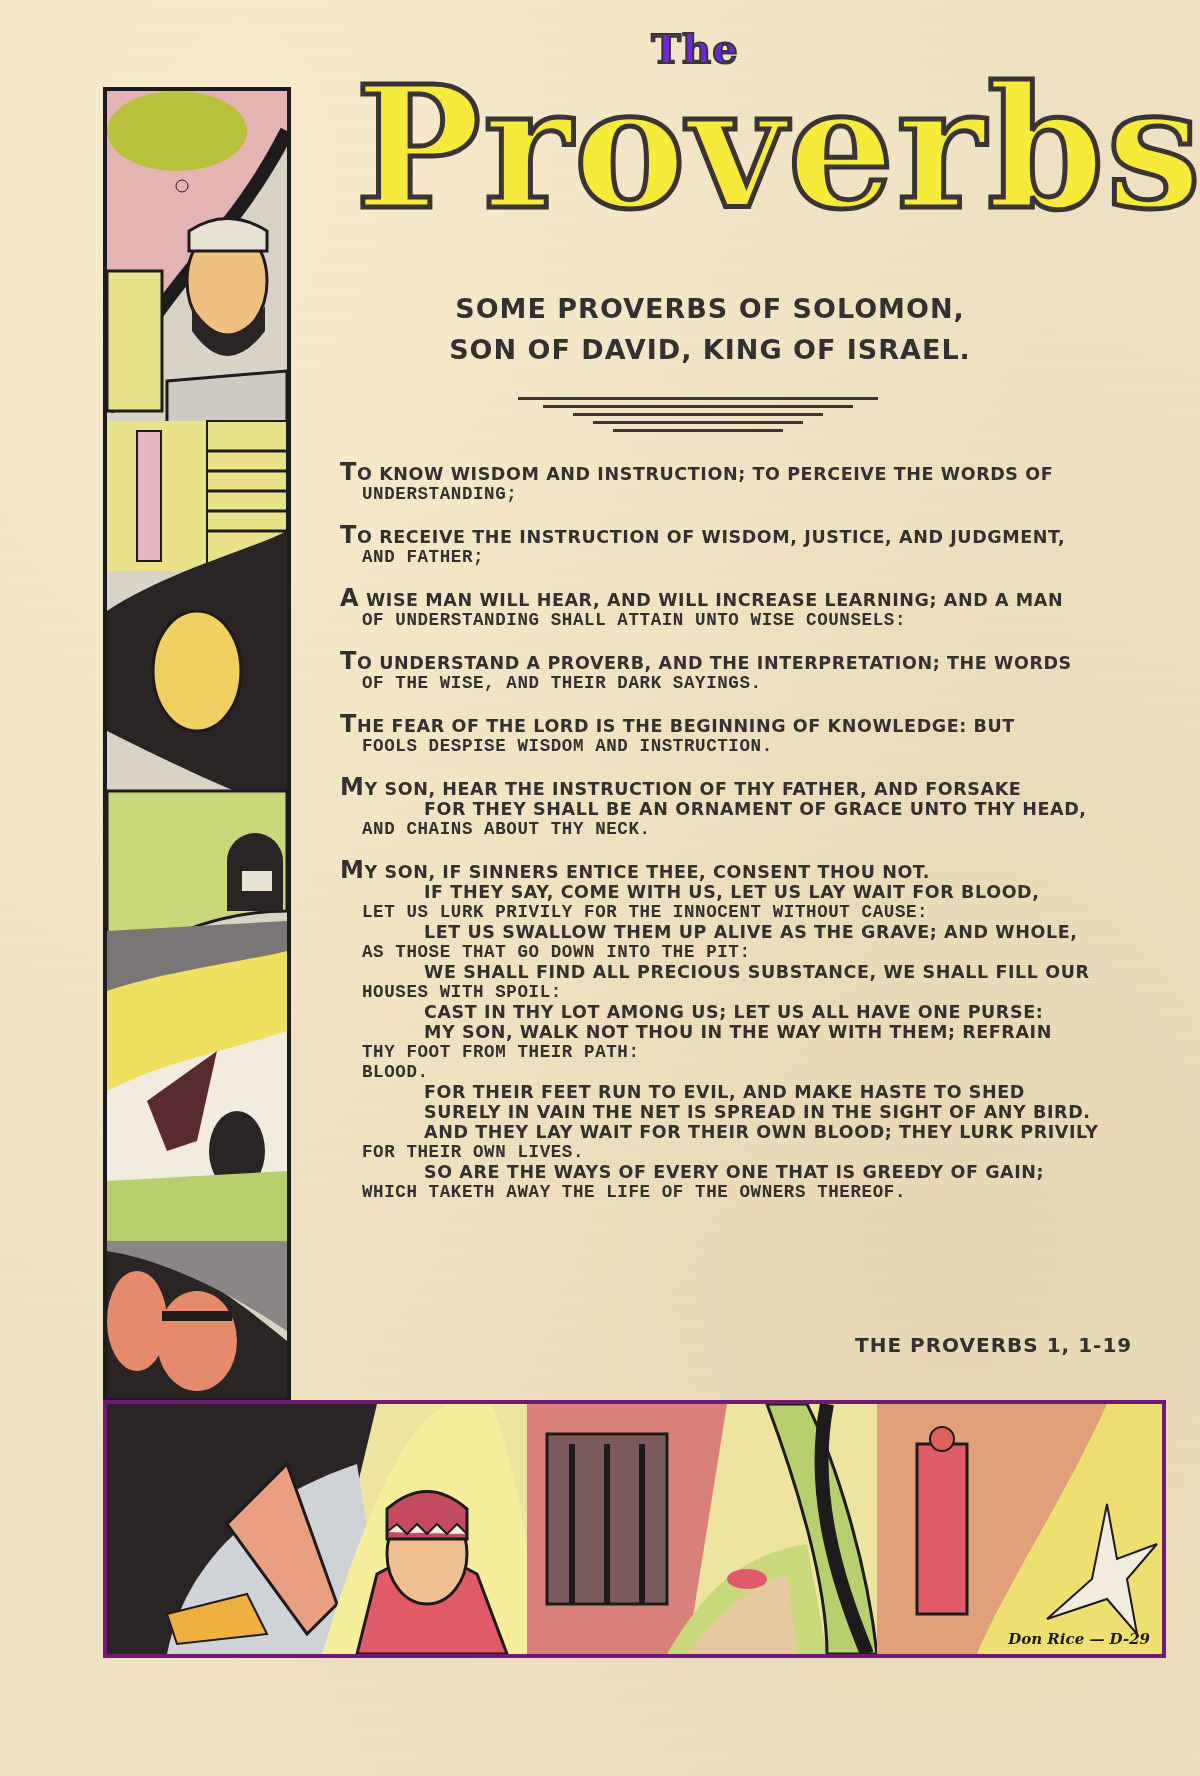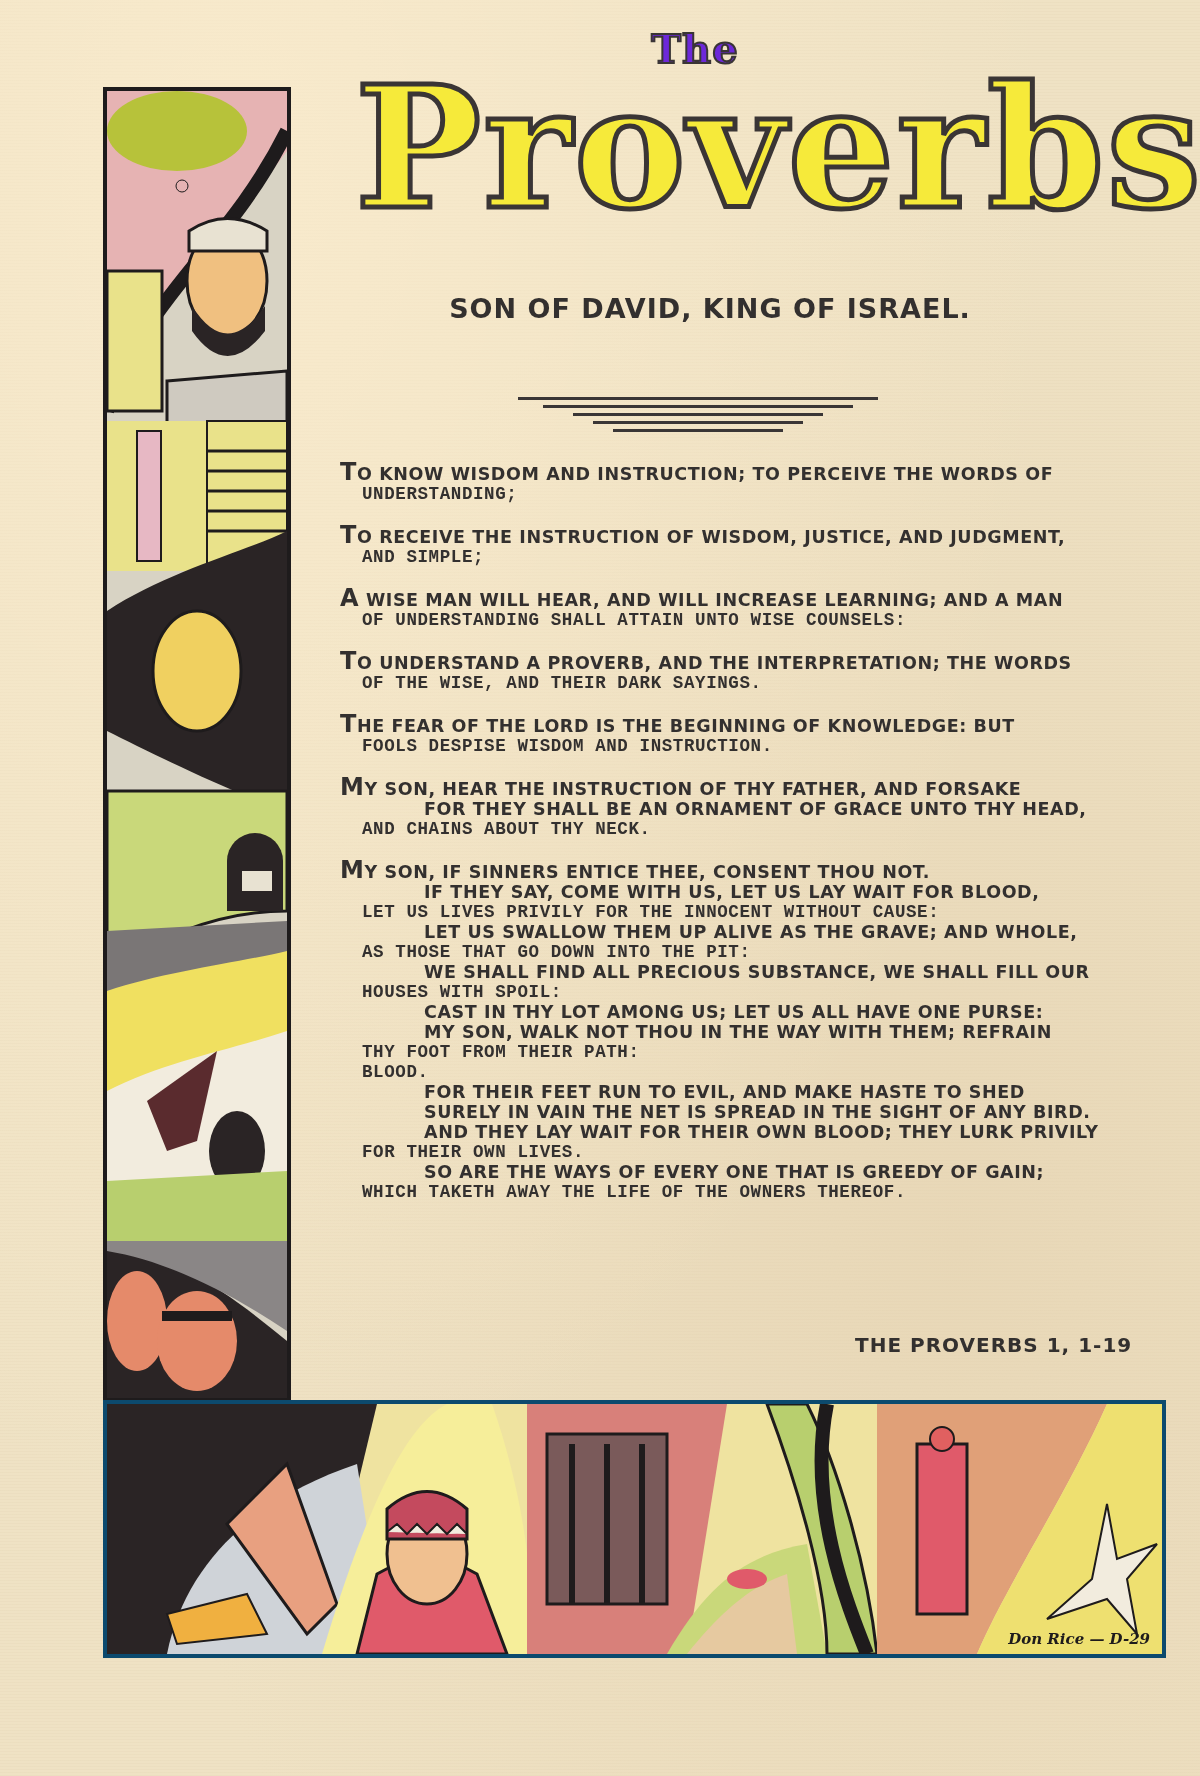--- a/index.html
+++ b/index.html
@@ -42,53 +42,54 @@
     position:absolute; left:855px; top:1333px; font-weight:bold; font-size:20px;
     color:#33302f; letter-spacing:1px; white-space:nowrap;
   }
   
   .art-v {
     position:absolute; left:103px; top:87px; width:188px; height:1315px;
     border:4px solid #1e1b1c; box-sizing:border-box; overflow:hidden; background:#e9e1a0;
   }
   .art-h {
     position:absolute; left:103px; top:1400px; width:1063px; height:258px;
-    border:4px solid #0c4a6e; box-sizing:border-box; overflow:hidden; background:#e9d98a;
+    border:4px solid #701a75; box-sizing:border-box; overflow:hidden; background:#e9d98a;
   }
   .signature {
     position:absolute; right:12px; bottom:6px; font-family:"DejaVu Serif", serif;
     font-style:italic; font-weight:bold; font-size:15px; color:#1e1b1c; white-space:nowrap;
   }
 </style>
 </head>
 <body>
 
 <div class="title-the">The</div>
 <div class="title-main">Proverbs</div>
 
 <div class="subtitle">
+  <div>SOME PROVERBS OF SOLOMON,</div>
   <div>SON OF DAVID, KING OF ISRAEL.</div>
 </div>
 
 <div class="rules">
   <div style="width:360px"></div>
     <div style="width:310px"></div>
     <div style="width:250px"></div>
     <div style="width:210px"></div>
     <div style="width:170px"></div>
 </div>
 
 <div class="verses" id="verses">
     <div class="verse">
       <span class="line"><span class="cap">T</span>O KNOW WISDOM AND INSTRUCTION; TO PERCEIVE THE WORDS OF</span>
       <span class="line cont">UNDERSTANDING;</span>
     </div>
     <div class="verse">
       <span class="line"><span class="cap">T</span>O RECEIVE THE INSTRUCTION OF WISDOM, JUSTICE, AND JUDGMENT,</span>
-      <span class="line cont">AND SIMPLE;</span>
+      <span class="line cont">AND FATHER;</span>
     </div>
     <div class="verse">
       <span class="line"><span class="cap">A</span> WISE MAN WILL HEAR, AND WILL INCREASE LEARNING; AND A MAN</span>
       <span class="line cont">OF UNDERSTANDING SHALL ATTAIN UNTO WISE COUNSELS:</span>
     </div>
     <div class="verse">
       <span class="line"><span class="cap">T</span>O UNDERSTAND A PROVERB, AND THE INTERPRETATION; THE WORDS</span>
       <span class="line cont">OF THE WISE, AND THEIR DARK SAYINGS.</span>
     </div>
     <div class="verse">
@@ -96,21 +97,21 @@
       <span class="line cont">FOOLS DESPISE WISDOM AND INSTRUCTION.</span>
     </div>
     <div class="verse">
       <span class="line"><span class="cap">M</span>Y SON, HEAR THE INSTRUCTION OF THY FATHER, AND FORSAKE</span>
       <span class="line indent">FOR THEY SHALL BE AN ORNAMENT OF GRACE UNTO THY HEAD,</span>
       <span class="line cont">AND CHAINS ABOUT THY NECK.</span>
     </div>
     <div class="verse">
       <span class="line"><span class="cap">M</span>Y SON, IF SINNERS ENTICE THEE, CONSENT THOU NOT.</span>
       <span class="line indent">IF THEY SAY, COME WITH US, LET US LAY WAIT FOR BLOOD,</span>
-      <span class="line cont">LET US LIVES PRIVILY FOR THE INNOCENT WITHOUT CAUSE:</span>
+      <span class="line cont">LET US LURK PRIVILY FOR THE INNOCENT WITHOUT CAUSE:</span>
       <span class="line indent">LET US SWALLOW THEM UP ALIVE AS THE GRAVE; AND WHOLE,</span>
       <span class="line cont">AS THOSE THAT GO DOWN INTO THE PIT:</span>
       <span class="line indent">WE SHALL FIND ALL PRECIOUS SUBSTANCE, WE SHALL FILL OUR</span>
       <span class="line cont">HOUSES WITH SPOIL:</span>
       <span class="line indent">CAST IN THY LOT AMONG US; LET US ALL HAVE ONE PURSE:</span>
       <span class="line indent">MY SON, WALK NOT THOU IN THE WAY WITH THEM; REFRAIN</span>
       <span class="line cont">THY FOOT FROM THEIR PATH:</span>
       <span class="line cont">BLOOD.</span>
       <span class="line indent">FOR THEIR FEET RUN TO EVIL, AND MAKE HASTE TO SHED</span>
       <span class="line indent">SURELY IN VAIN THE NET IS SPREAD IN THE SIGHT OF ANY BIRD.</span>

